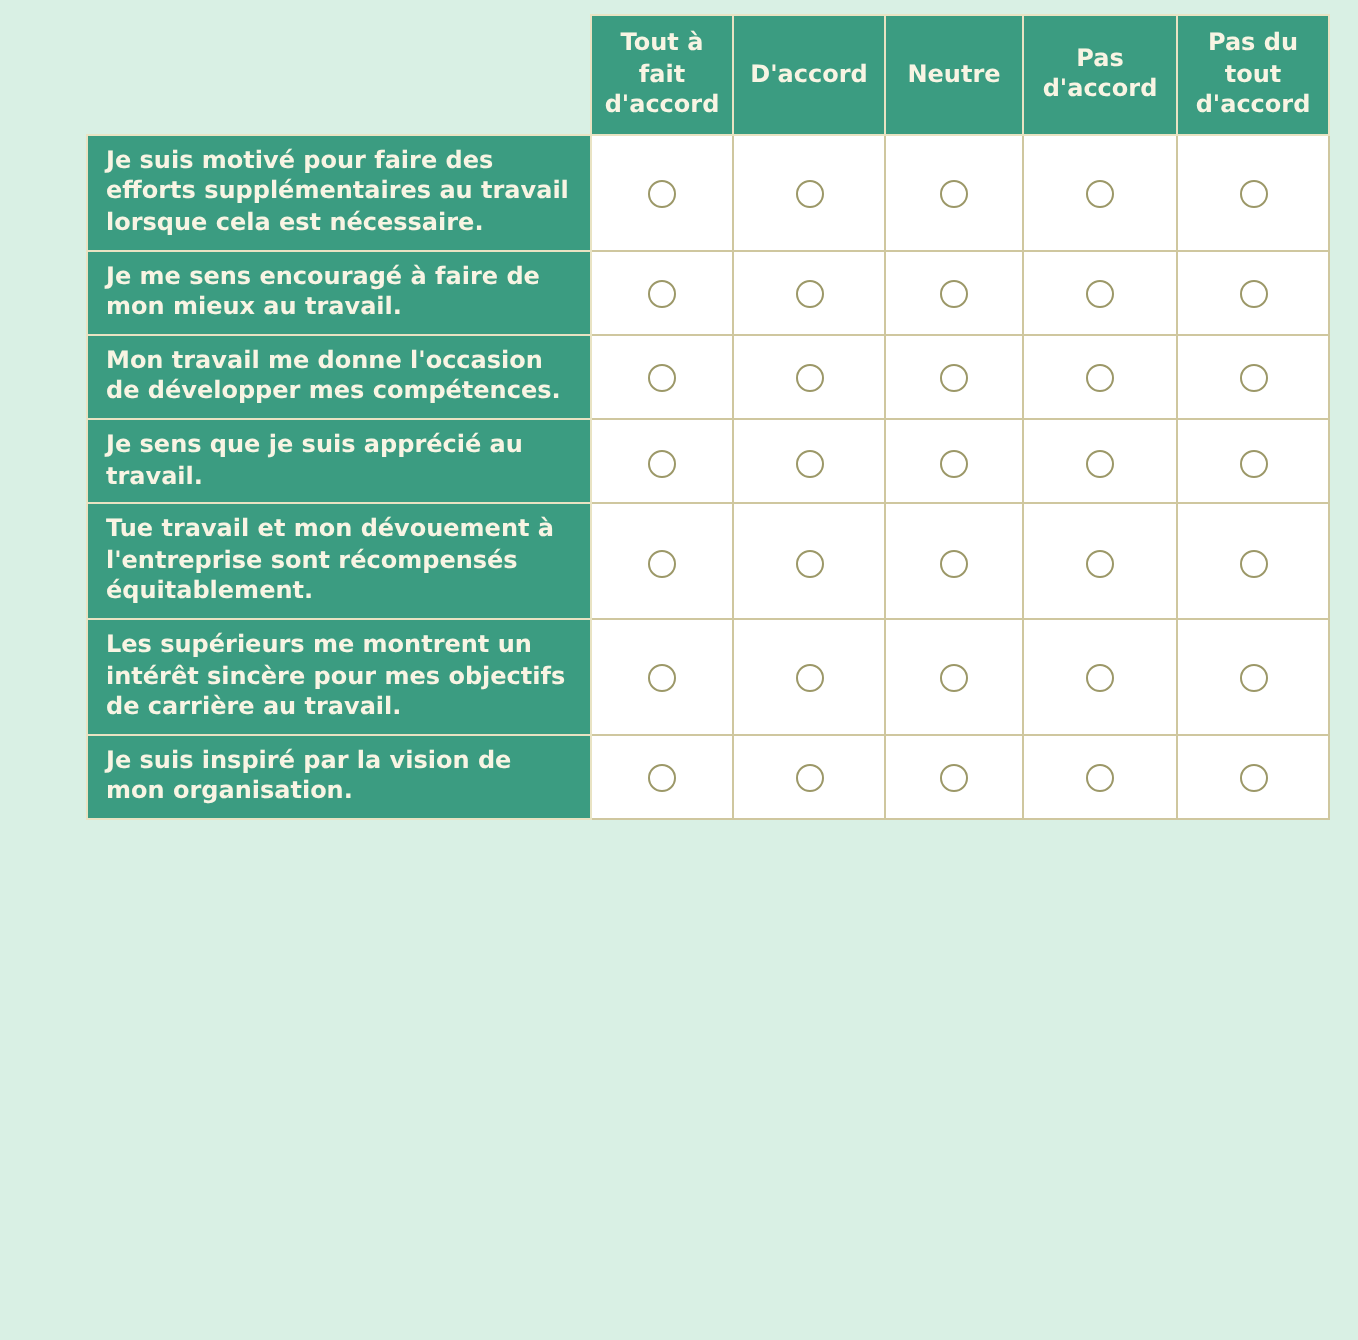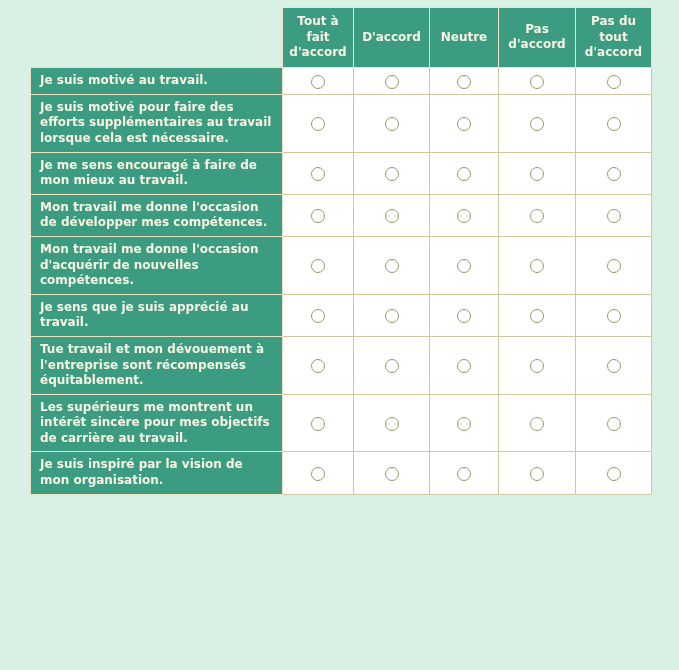--- a/index.html
+++ b/index.html
@@ -7,21 +7,21 @@
   body {
     width: 679px; height: 670px;
     background: #d9f0e4;
     font-family: "DejaVu Sans", sans-serif;
     overflow: hidden;
   }
   .wrap { padding-top: 7px; }
   table.survey {
     border-collapse: collapse;
     table-layout: fixed;
-    margin-left: 30px;
+    margin-left: 43px;
     width: 621px;
     padding-left: 32px;
   }
   th, td { padding: 0; }
   th.corner { background: transparent; border: none; }
   th.hdr {
     background: #3b9c81;
     color: #f8f4e3;
     font-size: 12px;
     font-weight: bold;
@@ -79,28 +79,20 @@
         <th class="corner"></th>
         <th class="hdr">Tout à fait d'accord</th>
         <th class="hdr">D'accord</th>
         <th class="hdr">Neutre</th>
         <th class="hdr">Pas d'accord</th>
         <th class="hdr">Pas du tout d'accord</th>
       </tr>
     </thead>
     <tbody>
       <tr>
-        <td class="lbl">Je suis motivé au travail.</td>
-        <td class="opt"><input class="radio" type="radio" name="q1" style=""></td>
-        <td class="opt"><input class="radio" type="radio" name="q1" style=""></td>
-        <td class="opt"><input class="radio" type="radio" name="q1" style=""></td>
-        <td class="opt"><input class="radio" type="radio" name="q1" style=""></td>
-        <td class="opt"><input class="radio" type="radio" name="q1" style=""></td>
-      </tr>
-      <tr>
         <td class="lbl">Je suis motivé pour faire des efforts supplémentaires au travail lorsque cela est nécessaire.</td>
         <td class="opt"><input class="radio" type="radio" name="q3" style=""></td>
         <td class="opt"><input class="radio" type="radio" name="q3" style=""></td>
         <td class="opt"><input class="radio" type="radio" name="q3" style=""></td>
         <td class="opt"><input class="radio" type="radio" name="q3" style=""></td>
         <td class="opt"><input class="radio" type="radio" name="q3" style=""></td>
       </tr>
       <tr>
         <td class="lbl">Je me sens encouragé à faire de mon mieux au travail.</td>
         <td class="opt"><input class="radio" type="radio" name="q2" style=""></td>
@@ -109,28 +101,20 @@
         <td class="opt"><input class="radio" type="radio" name="q2" style=""></td>
         <td class="opt"><input class="radio" type="radio" name="q2" style=""></td>
       </tr>
       <tr>
         <td class="lbl">Mon travail me donne l'occasion de développer mes compétences.</td>
         <td class="opt"><input class="radio" type="radio" name="q4" style=""></td>
         <td class="opt"><input class="radio" type="radio" name="q4" style=""></td>
         <td class="opt"><input class="radio" type="radio" name="q4" style=""></td>
         <td class="opt"><input class="radio" type="radio" name="q4" style=""></td>
         <td class="opt"><input class="radio" type="radio" name="q4" style=""></td>
-      </tr>
-      <tr>
-        <td class="lbl">Mon travail me donne l'occasion d'acquérir de nouvelles compétences.</td>
-        <td class="opt"><input class="radio" type="radio" name="q5" style=""></td>
-        <td class="opt"><input class="radio" type="radio" name="q5" style=""></td>
-        <td class="opt"><input class="radio" type="radio" name="q5" style=""></td>
-        <td class="opt"><input class="radio" type="radio" name="q5" style=""></td>
-        <td class="opt"><input class="radio" type="radio" name="q5" style=""></td>
       </tr>
       <tr>
         <td class="lbl">Je sens que je suis apprécié au travail.</td>
         <td class="opt"><input class="radio" type="radio" name="q6" style=""></td>
         <td class="opt"><input class="radio" type="radio" name="q6" style=""></td>
         <td class="opt"><input class="radio" type="radio" name="q6" style=""></td>
         <td class="opt"><input class="radio" type="radio" name="q6" style=""></td>
         <td class="opt"><input class="radio" type="radio" name="q6" style=""></td>
       </tr>
       <tr>

